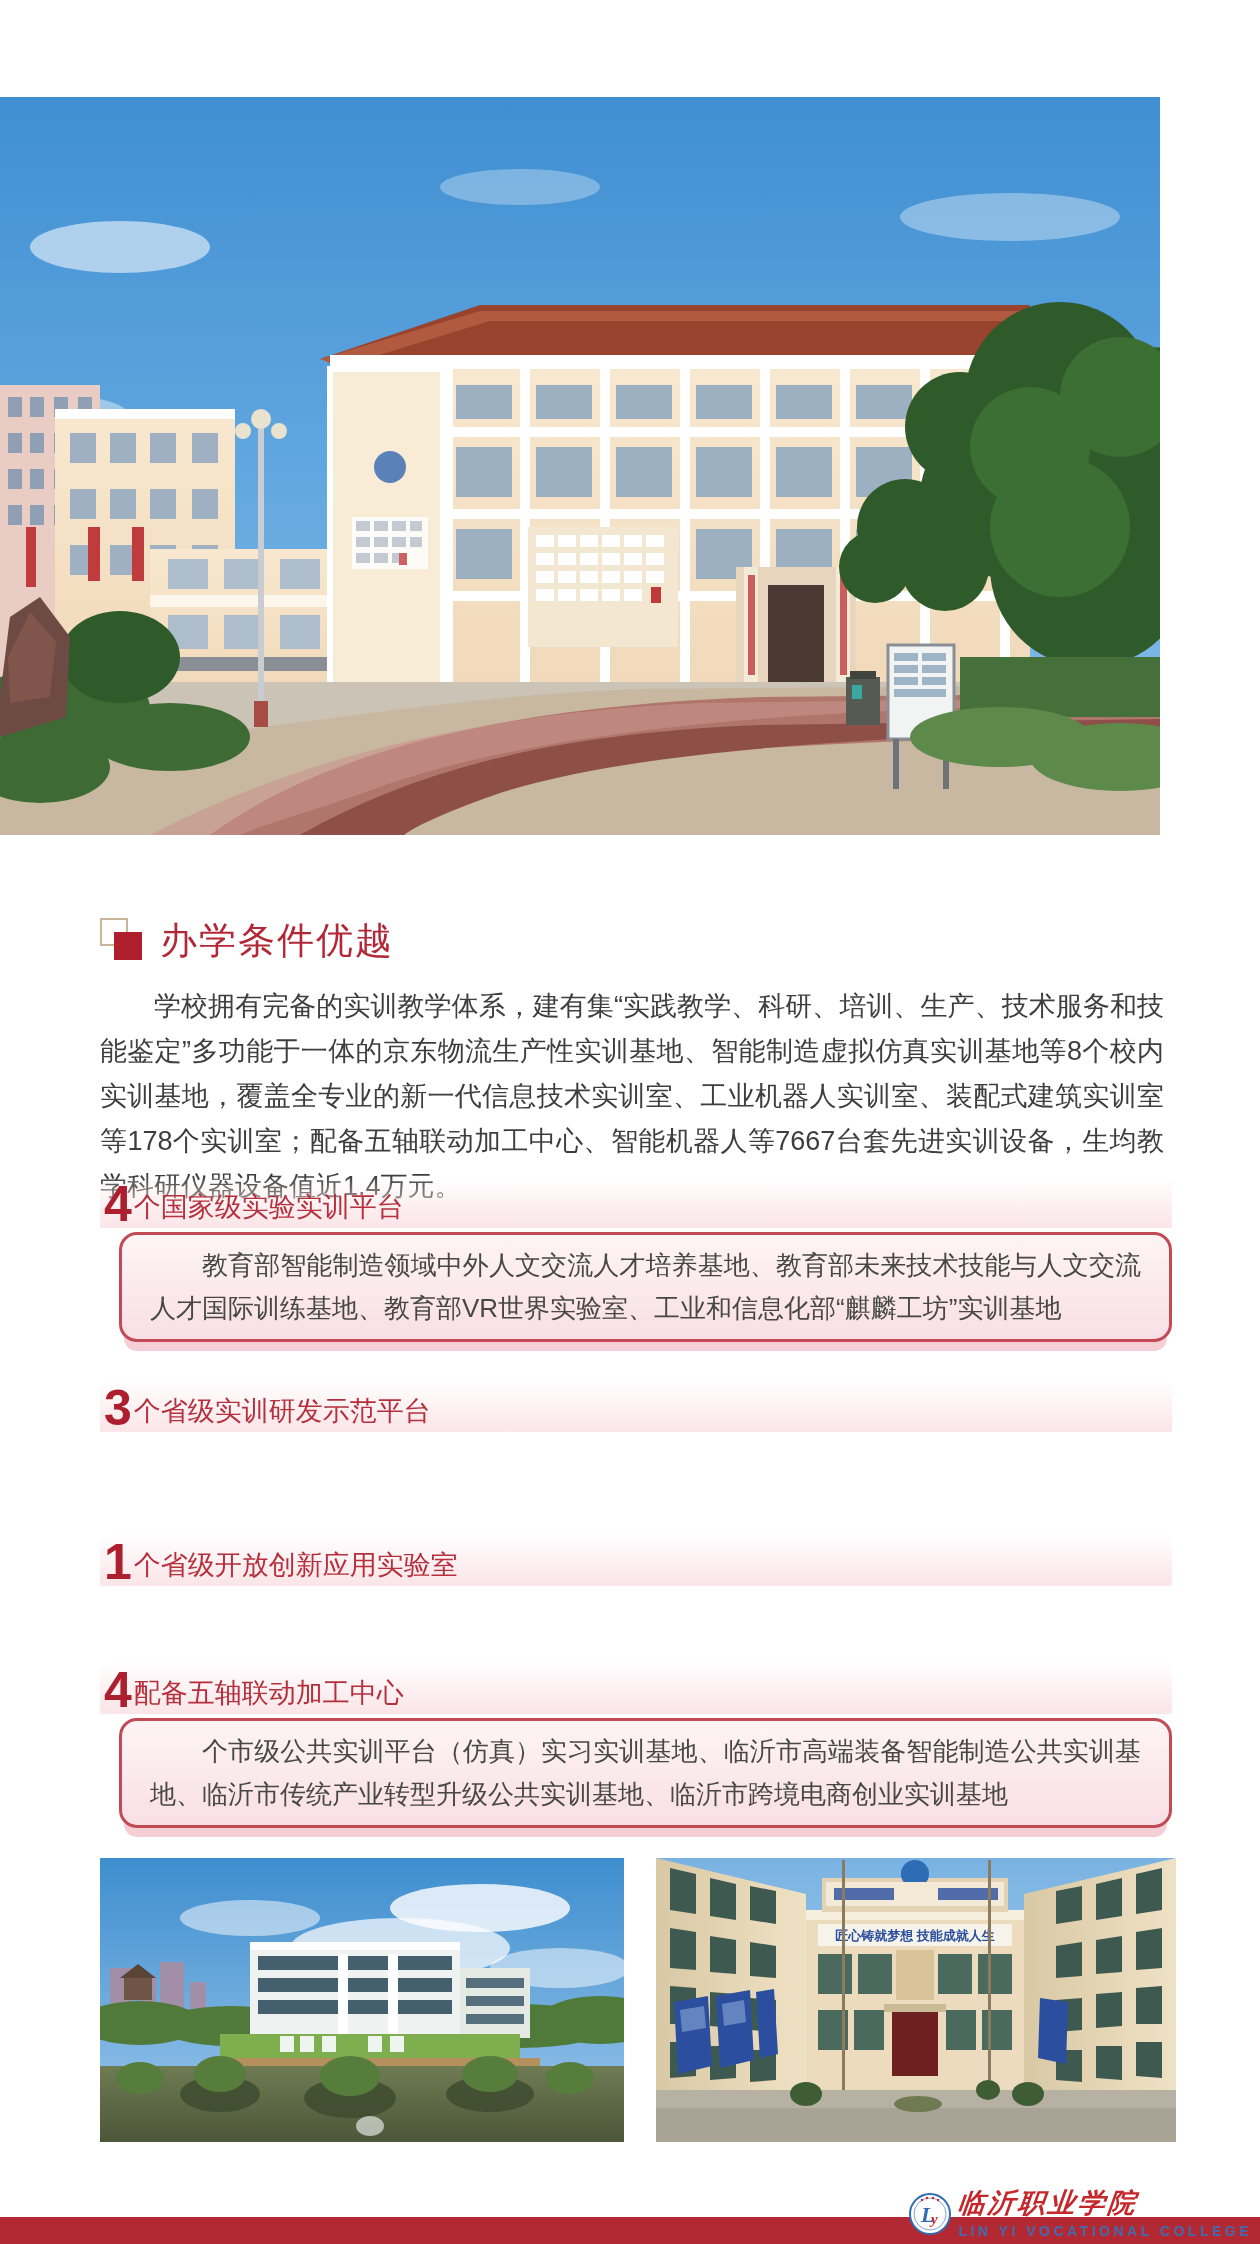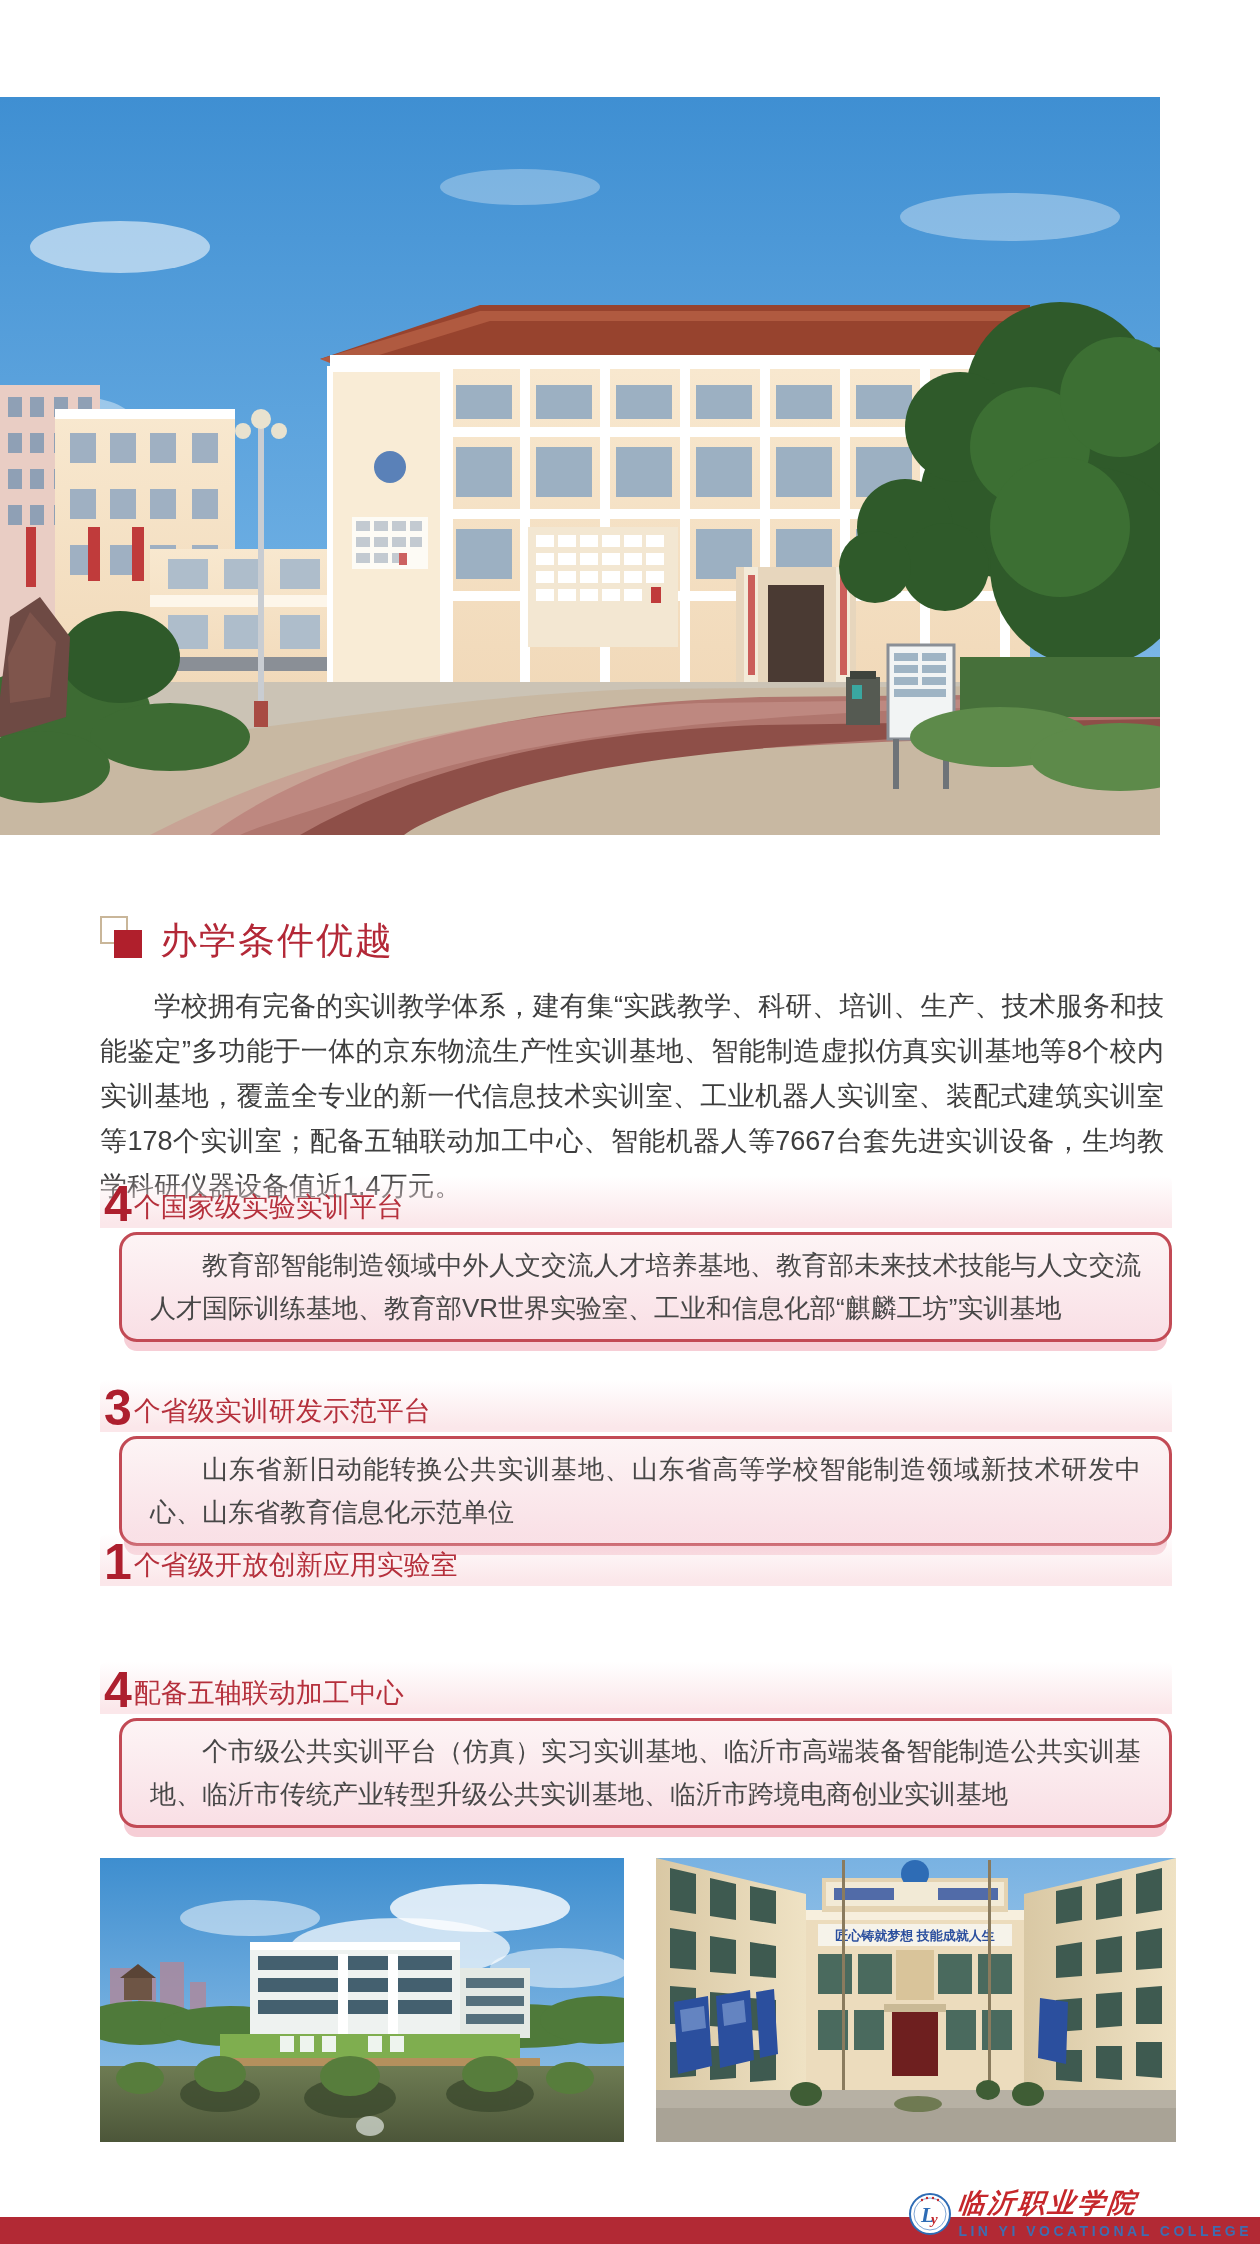--- a/index.html
+++ b/index.html
@@ -7,21 +7,21 @@
     width:1260px;height:2244px;position:relative;background:#ffffff;
     font-family:"Liberation Sans", sans-serif;color:#3f3f3f;overflow:hidden;
   }
   .abs{position:absolute;}
 
   
   .hero{left:0;top:97px;width:1160px;height:738px;overflow:hidden;}
   .hero svg{display:block;width:100%;height:100%;}
 
   
-  .heading-row{left:100px;top:916px;display:flex;align-items:flex-start;gap:16px;}
+  .heading-row{left:100px;top:916px;display:flex;align-items:center;gap:16px;}
   .sq-icon{position:relative;width:44px;height:46px;flex:0 0 auto;}
   .sq-icon .outline{position:absolute;left:0;top:0;width:24px;height:24px;border:2px solid #c9b699;background:#fff;}
   .sq-icon .solid{position:absolute;left:14px;top:14px;width:28px;height:28px;background:#b01f2c;}
   .heading-title{font-size:37px;color:#b32837;letter-spacing:2px;font-weight:500;}
 
   
   .intro{left:100px;top:984px;width:1064px;font-size:27px;line-height:45px;
          text-align:justify;color:#3e3e3e;}
   .intro p{margin:0;text-indent:2em;}
 
@@ -320,23 +320,20 @@
   <div class="sec-box">
     <p>教育部智能制造领域中外人文交流人才培养基地、教育部未来技术技能与人文交流人才国际训练基地、教育部VR世界实验室、工业和信息化部“麒麟工坊”实训基地</p>
   </div>
 </div>
 
 <div class="abs section sec2">
   <div class="sec-title">
     <span class="sec-num">3</span>
     <span class="sec-label">个省级实训研发示范平台</span>
   </div>
-  <div class="sec-box">
-    <p>山东省新旧动能转换公共实训基地、山东省高等学校智能制造领域新技术研发中心、山东省教育信息化示范单位</p>
-  </div>
 </div>
 
 <div class="abs section sec3">
   <div class="sec-title">
     <span class="sec-num">1</span>
     <span class="sec-label">个省级开放创新应用实验室</span>
   </div>
 </div>
 
 <div class="abs section sec4">

